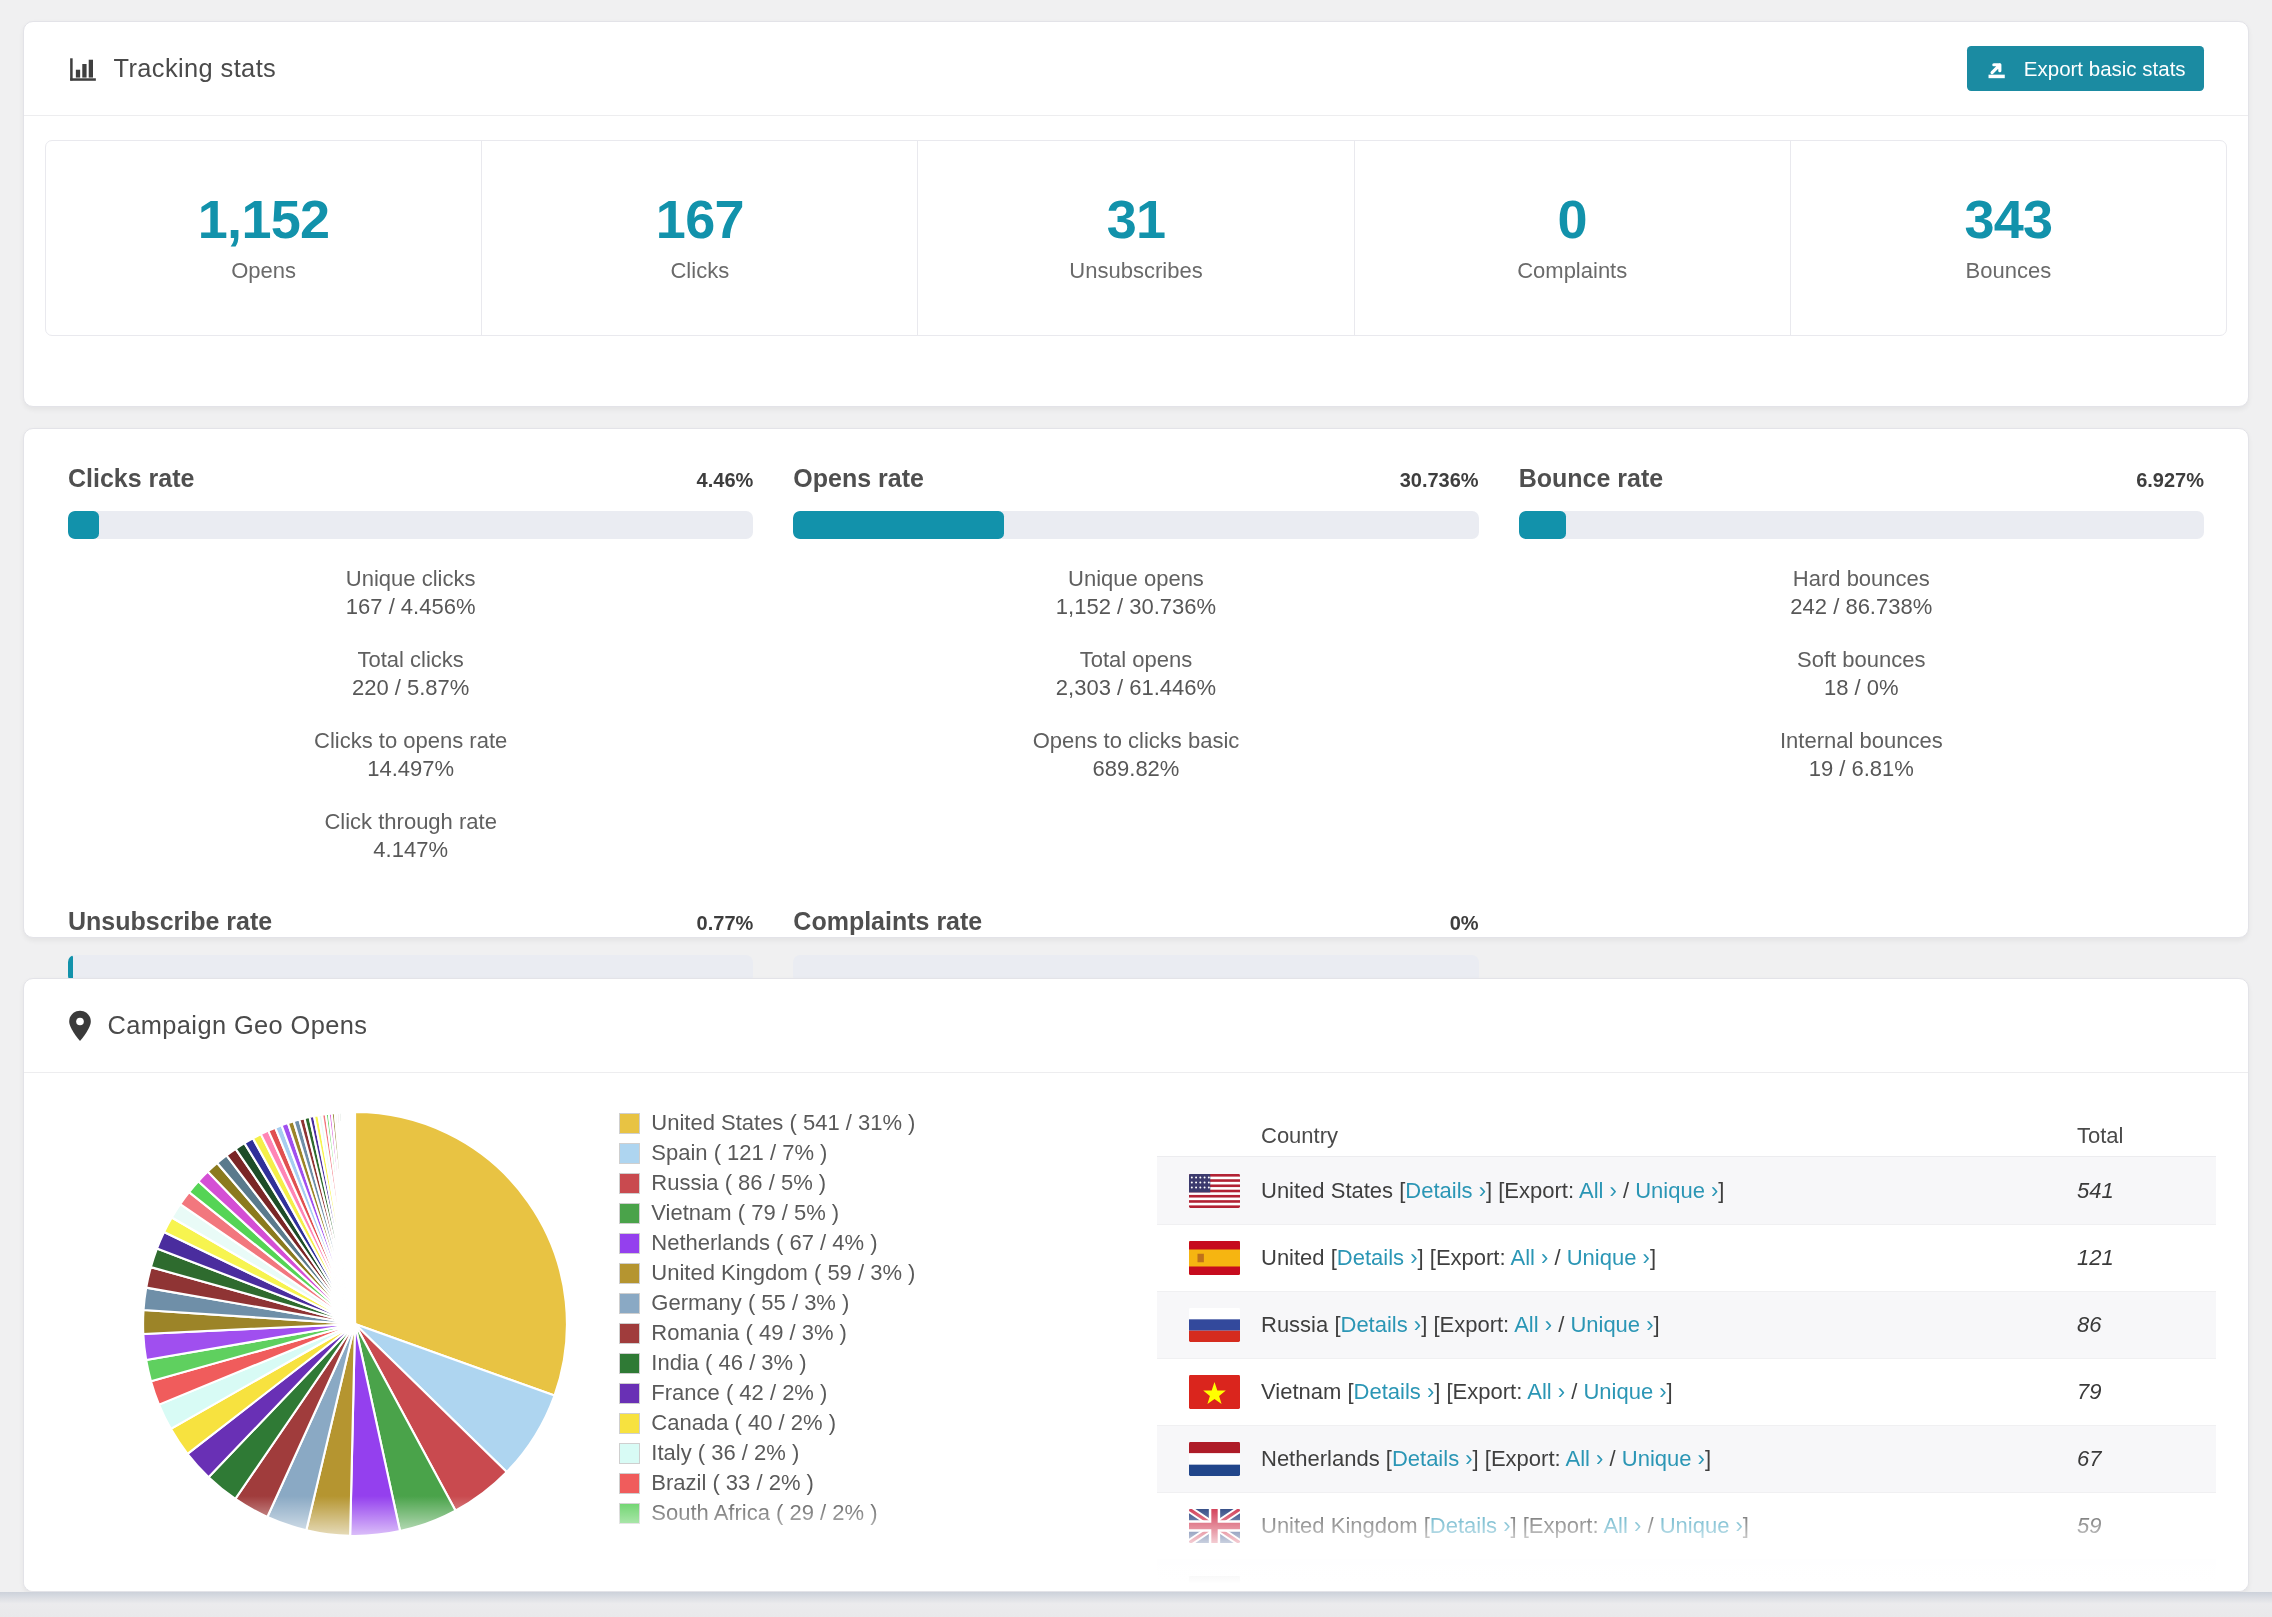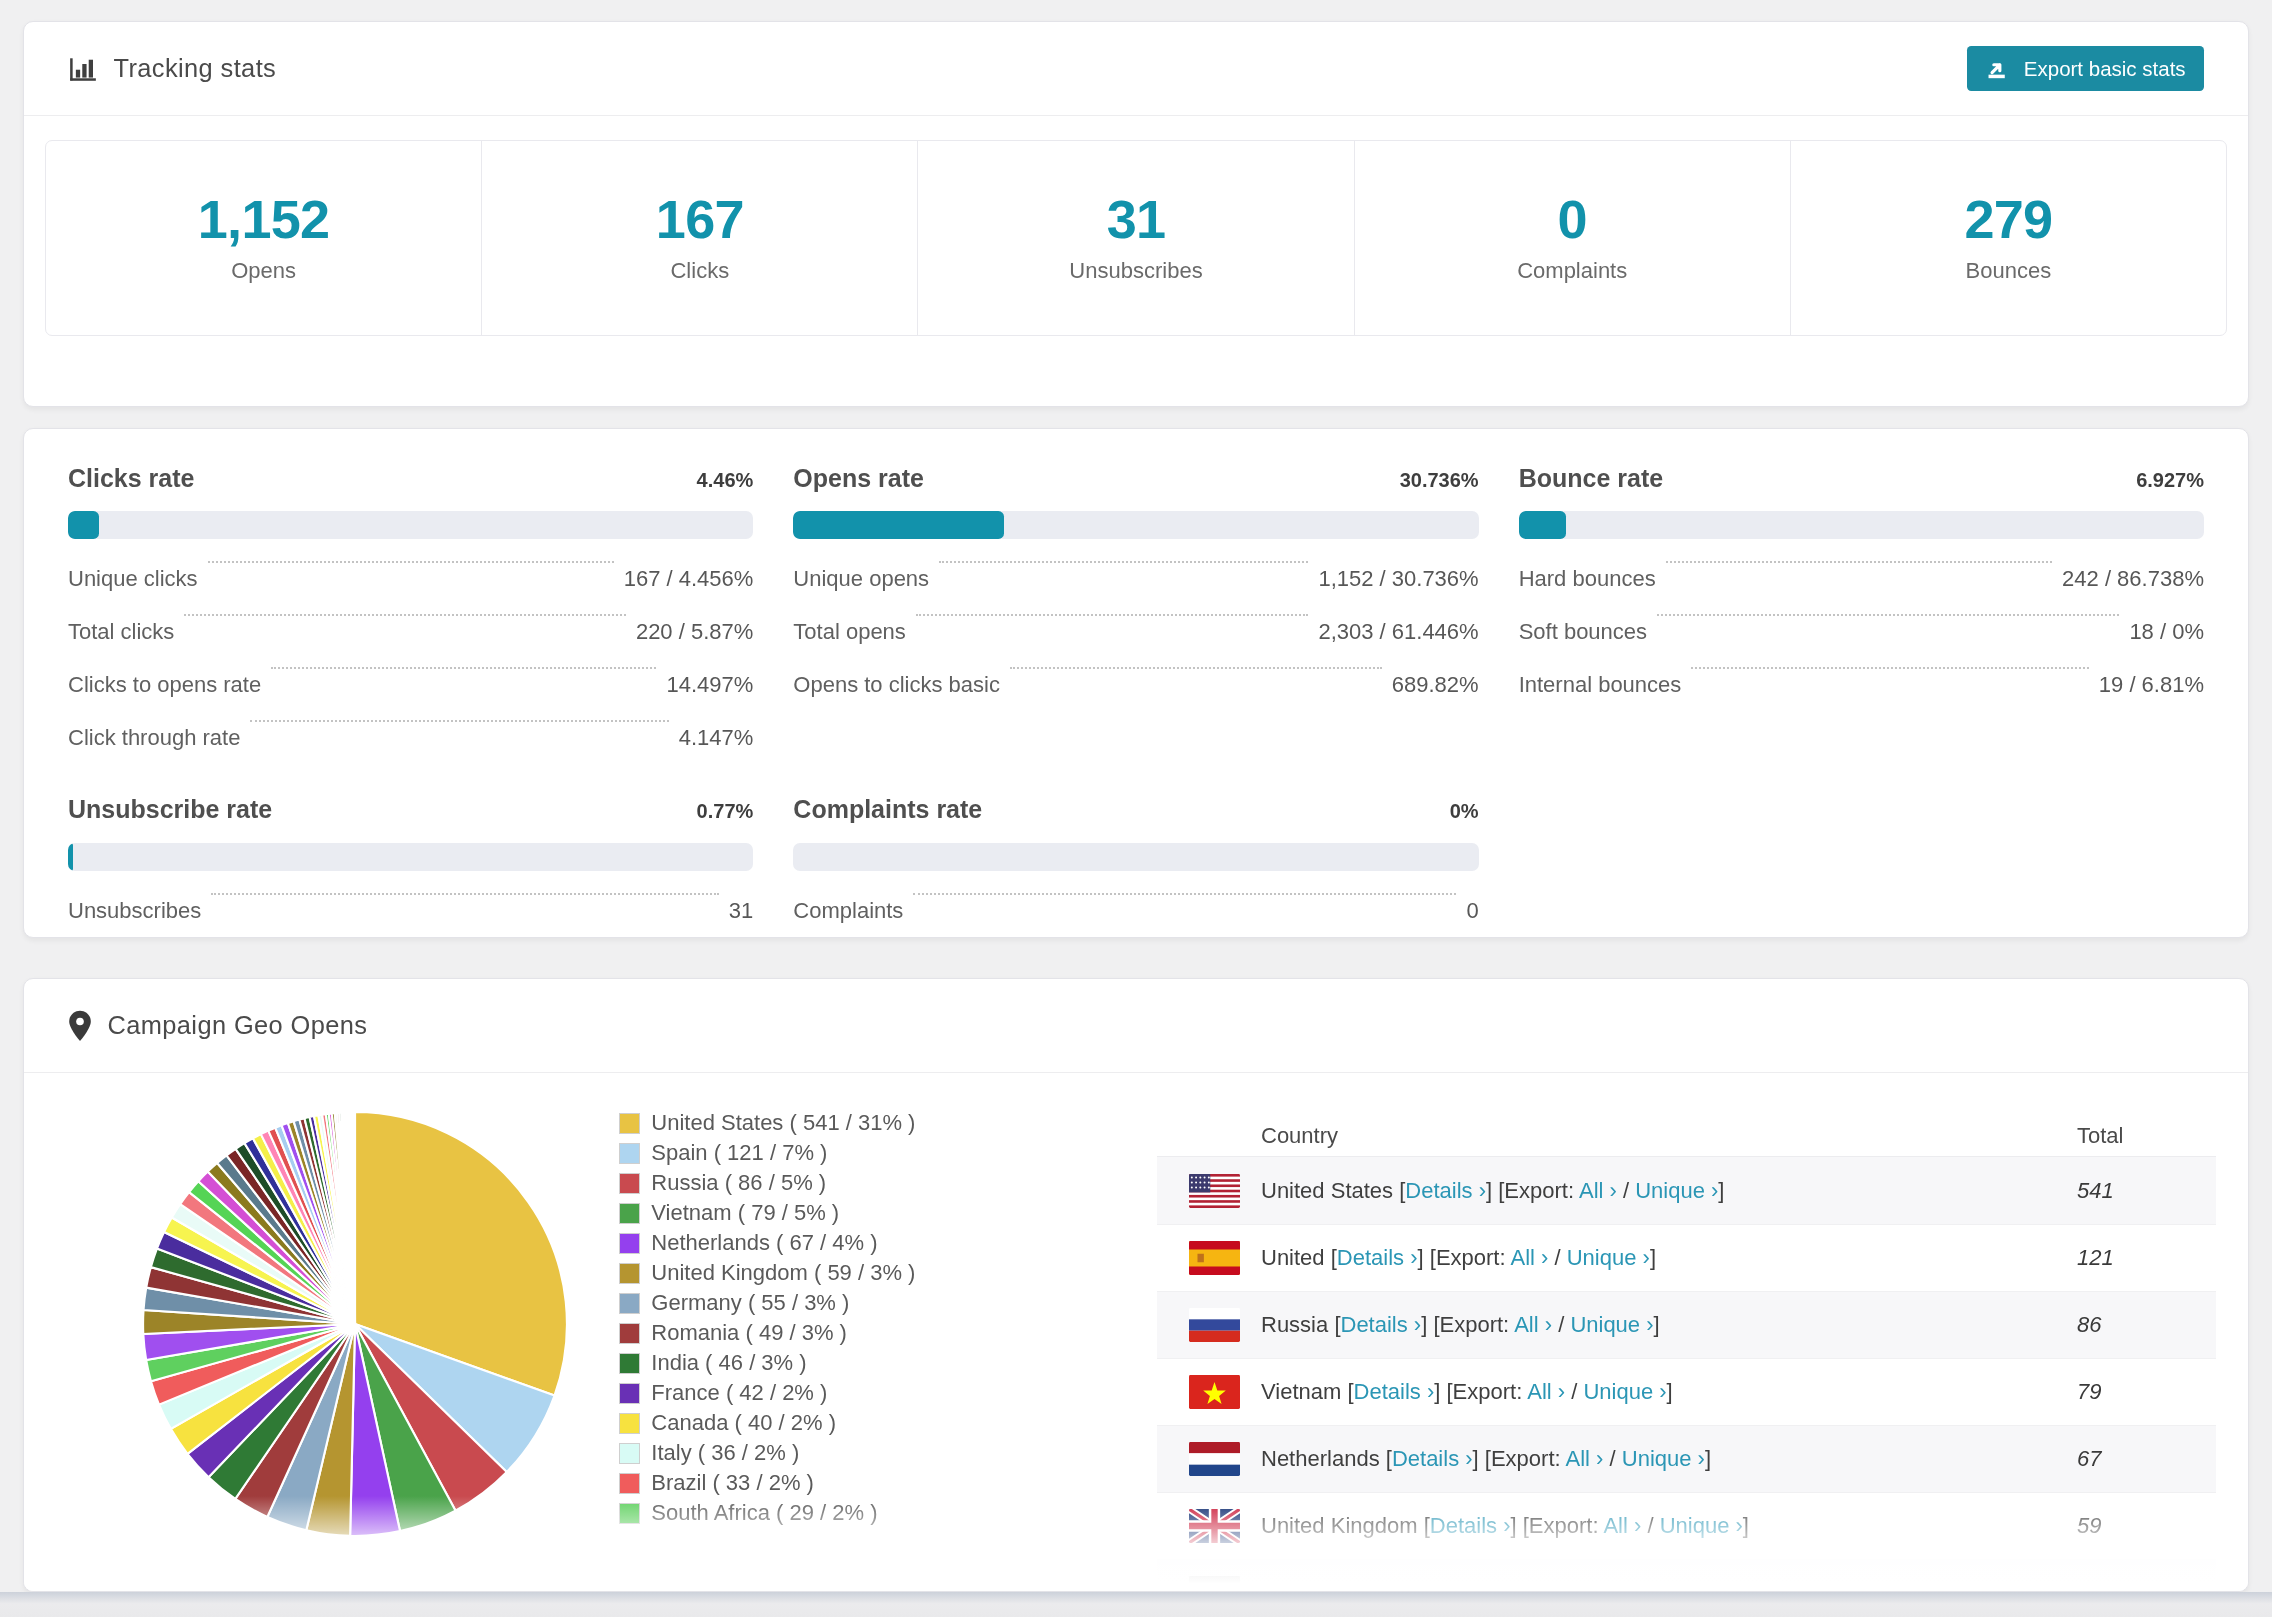--- a/index.html
+++ b/index.html
@@ -121,24 +121,25 @@
     overflow:hidden;
     margin-bottom:24px;
   }
   .bar-fill{
     height:100%;
     background:var(--accent);
     border-radius:5.6px;
   }
   .rate-row{
     display:flex;
-    align-items:flex-start;
+    align-items:center;
     margin-top:27px;
     font-size:22px;
     color:#606060;
+    flex-direction:column;
   }
   .rr-label{white-space:nowrap;}
   .leader{
     flex:1;
     border-bottom:2.1px dotted #c3c3c3;
     margin:0 10px;
     transform:translateY(-5px);
   }
   .rr-value{white-space:nowrap;color:#575757;}
 
@@ -237,21 +238,21 @@
   </div>
   <div class="stat">
     <div class="stat-value">31</div>
     <div class="stat-label">Unsubscribes</div>
   </div>
   <div class="stat">
     <div class="stat-value">0</div>
     <div class="stat-label">Complaints</div>
   </div>
   <div class="stat">
-    <div class="stat-value">279</div>
+    <div class="stat-value">343</div>
     <div class="stat-label">Bounces</div>
   </div>
       </div>
   </section>
 
   <section class="card card-rates">
     <div class="rates-grid" id="ratesGrid">
   <div class="rate-panel">
     <div class="rate-head">
       <span class="rate-title">Clicks rate</span>

